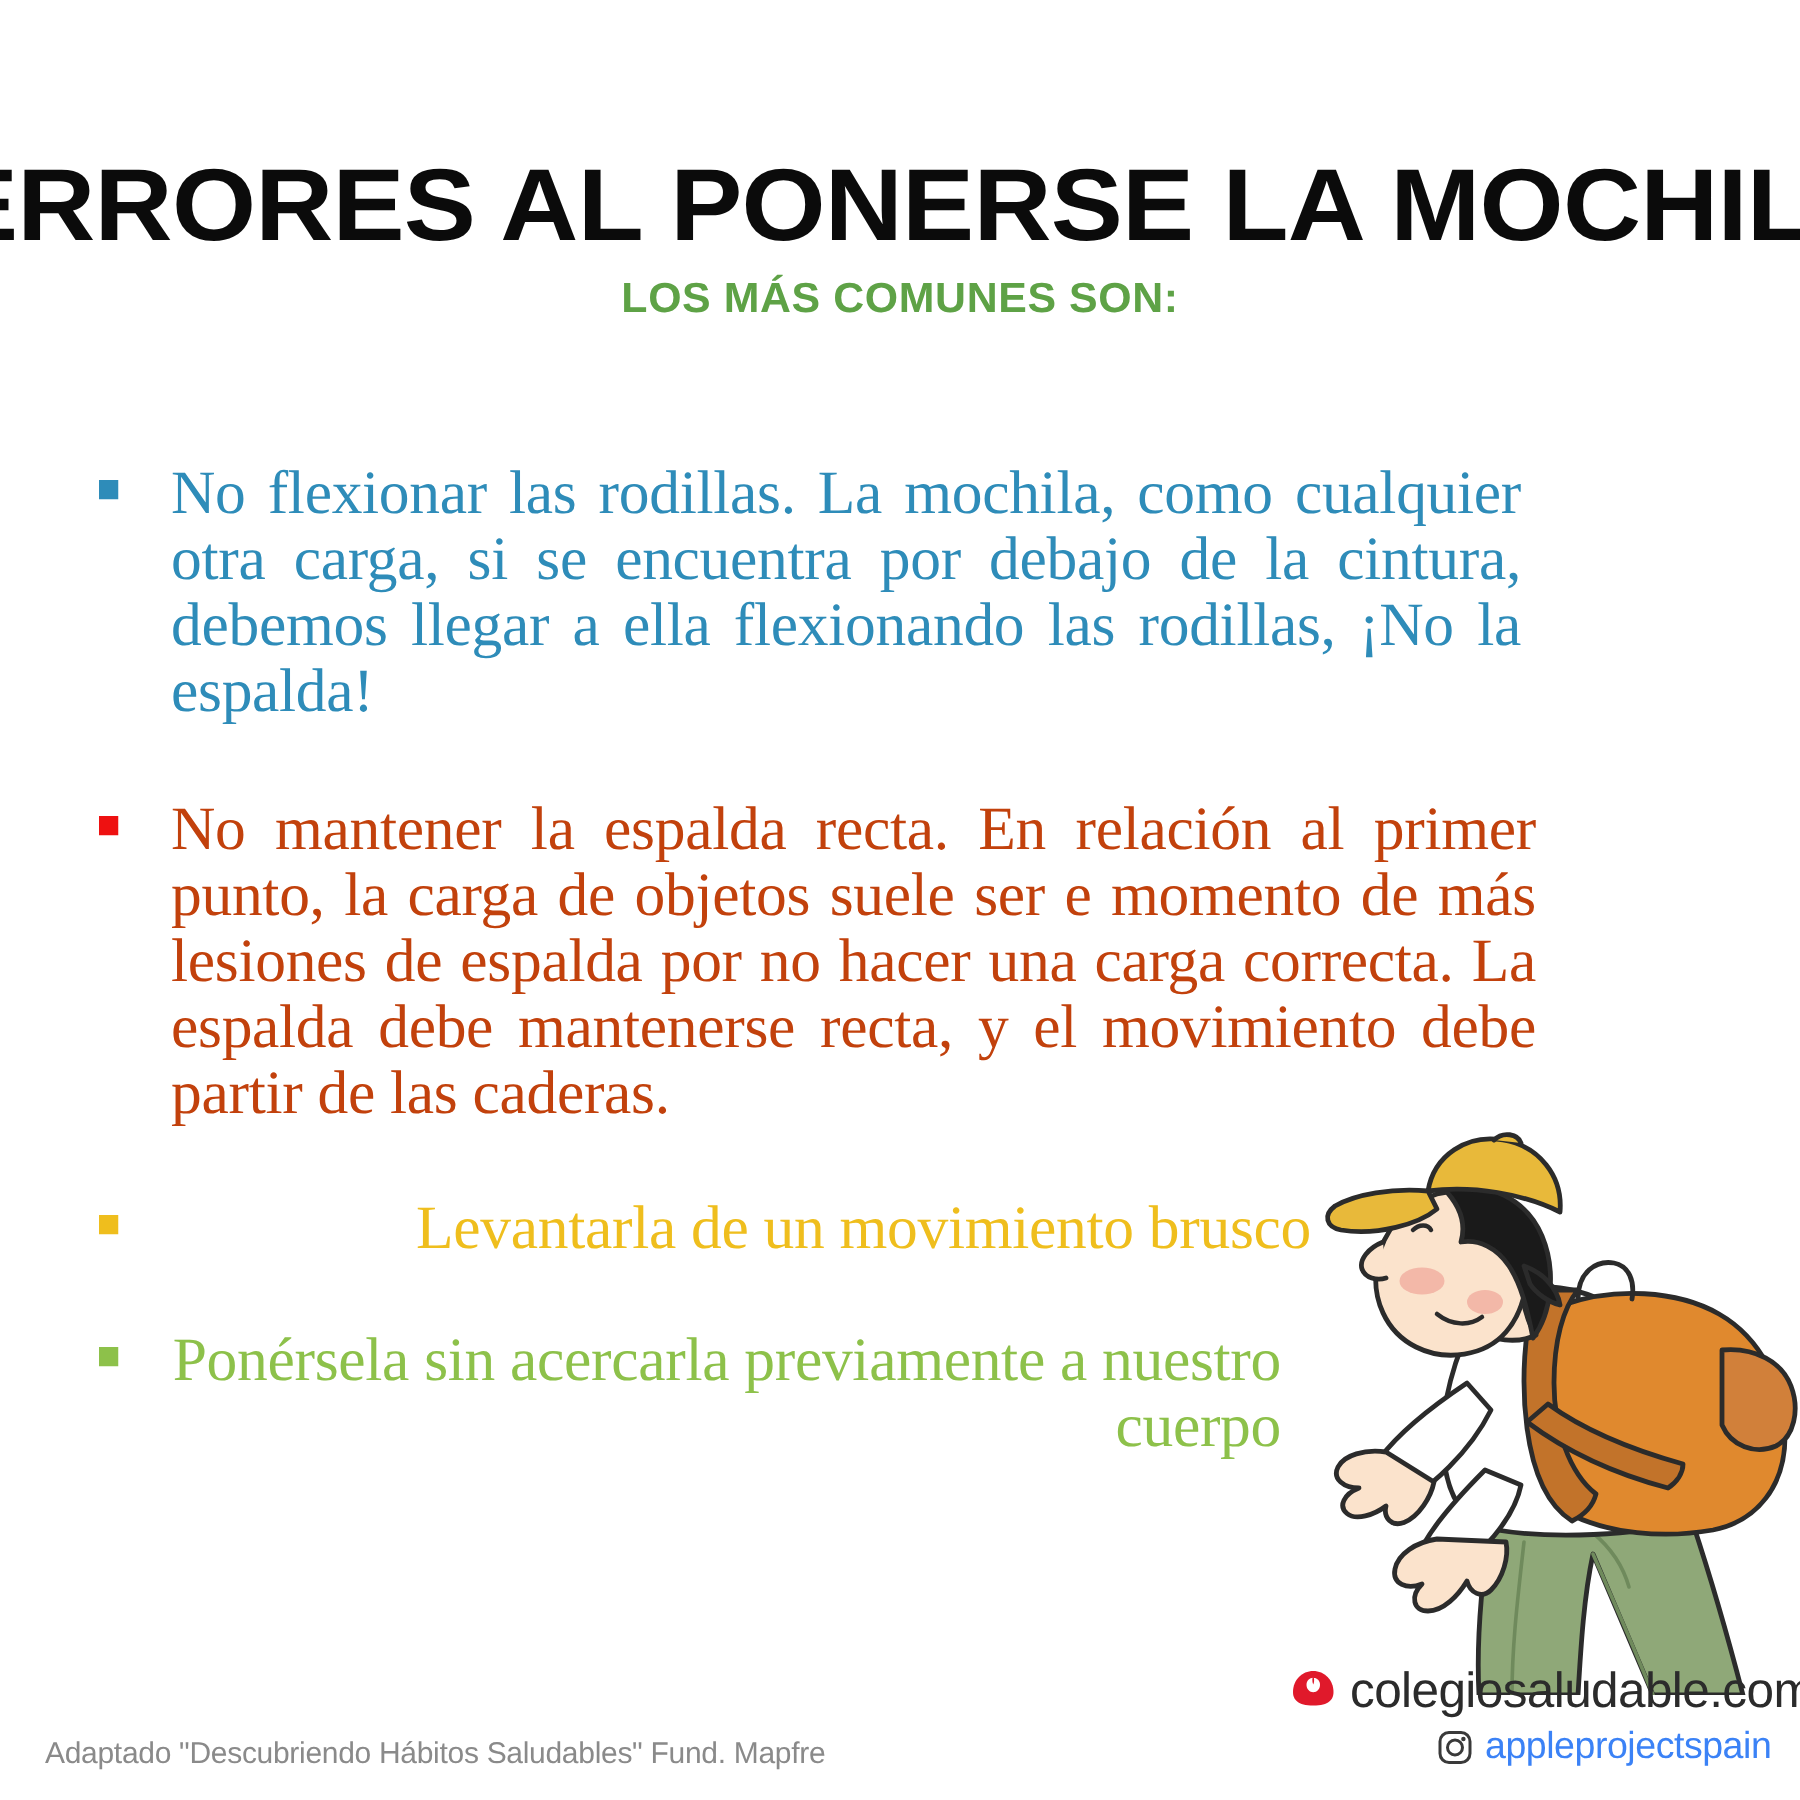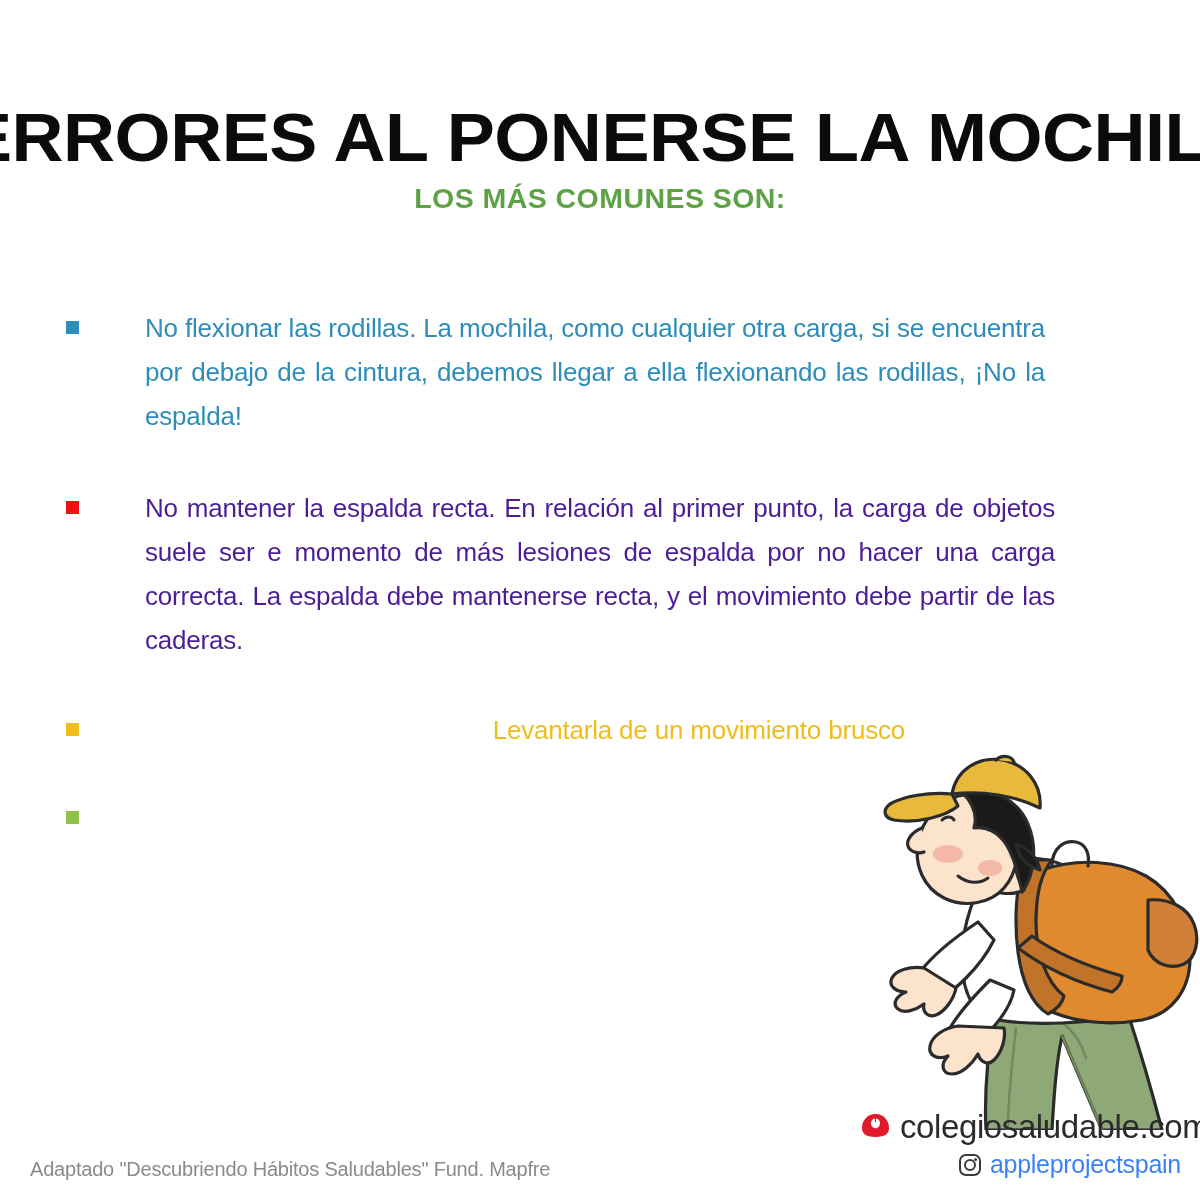--- a/index.html
+++ b/index.html
@@ -67,28 +67,27 @@
     margin-bottom: 34px;
   }
   .bullet-marker {
     position: absolute;
     left: 4px;
     top: 14px;
     width: 13px;
     height: 13px;
   }
   .bullet-text {
-    font-family: Liberation Sans, sans-serif;
+    font-family: Liberation Serif, serif;
     font-weight: 400;
-    font-size: 26px;
+    font-size: 41px;
     line-height: 44px;
     letter-spacing: -0.2px;
     text-align: justify;
     text-justify: inter-word;
-    margin-left: 31px;
   }
   .bullet-text.last-ragged {
     text-align: right;
   }
   
   .b1 .bullet-text { width: 900px; }
   .b2 .bullet-text { width: 910px; }
   .b3 .bullet-text { width: 760px; }
   .b4 .bullet-text { width: 740px; }
 
@@ -181,38 +180,39 @@
       </span>
       <div class="bullet-text" style="color:#2E8CB9">No flexionar las rodillas. La mochila, como cualquier otra carga, si se encuentra por debajo de la cintura, debemos llegar a ella flexionando las rodillas, ¡No la espalda!</div>
     </div>
 
     <div class="bullet b2">
       <span class="bullet-marker">
         <svg viewBox="0 0 13 13" width="13" height="13" aria-hidden="true">
           <rect x="0" y="0" width="13" height="13" fill="#EE1111"></rect>
         </svg>
       </span>
-      <div class="bullet-text" style="color:#4c1d95">No mantener la espalda recta. En relación al primer punto, la carga de objetos suele ser e momento de más lesiones de espalda por no hacer una carga correcta. La espalda debe mantenerse recta, y el movimiento debe partir de las caderas.</div>
+      <div class="bullet-text" style="color:#c2410c">No mantener la espalda recta. En relación al primer punto, la carga de objetos suele ser e momento de más lesiones de espalda por no hacer una carga correcta. La espalda debe mantenerse recta, y el movimiento debe partir de las caderas.</div>
     </div>
 
     <div class="bullet b3">
       <span class="bullet-marker">
         <svg viewBox="0 0 13 13" width="13" height="13" aria-hidden="true">
           <rect x="0" y="0" width="13" height="13" fill="#EFBE1D"></rect>
         </svg>
       </span>
       <div class="bullet-text last-ragged" style="color:#EFBE1D">Levantarla de un movimiento brusco</div>
     </div>
 
     <div class="bullet b4">
       <span class="bullet-marker">
         <svg viewBox="0 0 13 13" width="13" height="13" aria-hidden="true">
           <rect x="0" y="0" width="13" height="13" fill="#8DC14A"></rect>
         </svg>
       </span>
+      <div class="bullet-text last-ragged" style="color:#8DC14A">Ponérsela sin acercarla previamente a nuestro cuerpo</div>
     </div>
 
   </div>
 
   <div class="illustration">
     <svg viewBox="0 0 340 378" width="340" height="378" aria-hidden="true">
       <g stroke="#2B2B2B" stroke-width="3.2" stroke-linejoin="round" stroke-linecap="round">
 
         <path d="M128 262 C122 300 118 340 120 378 L186 378 C188 344 190 312 196 284 L236 378 L296 378
                  C284 332 272 292 262 262 Z" fill="#8FA878"></path>

